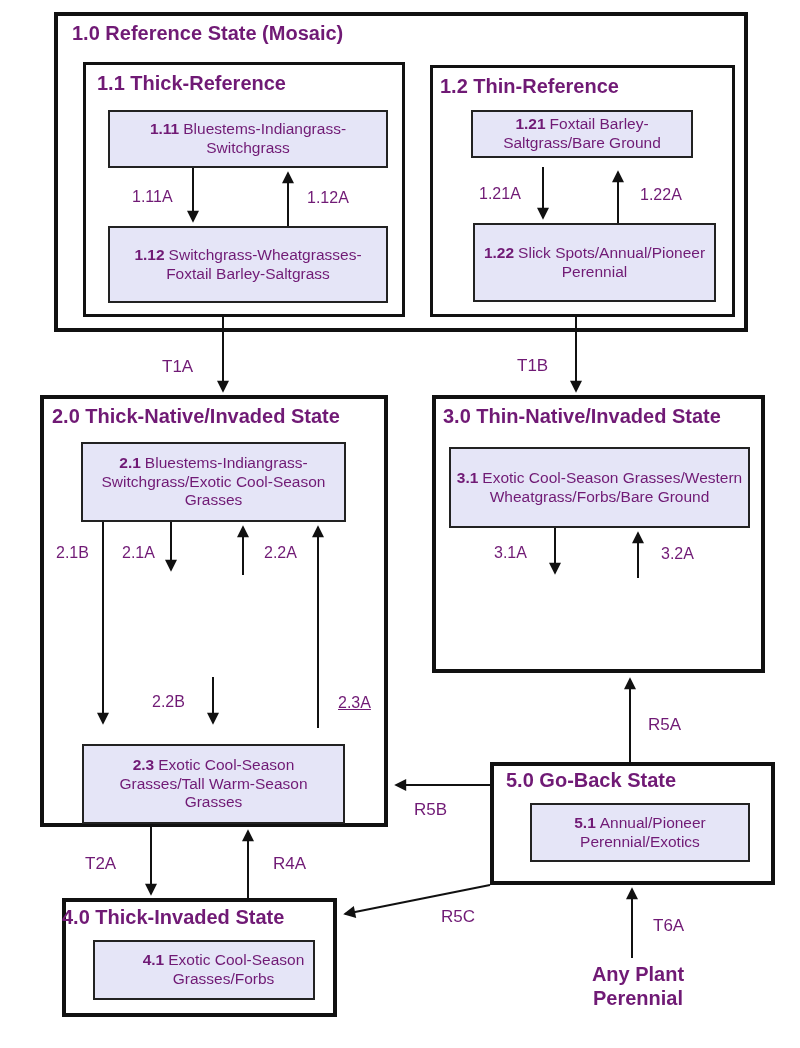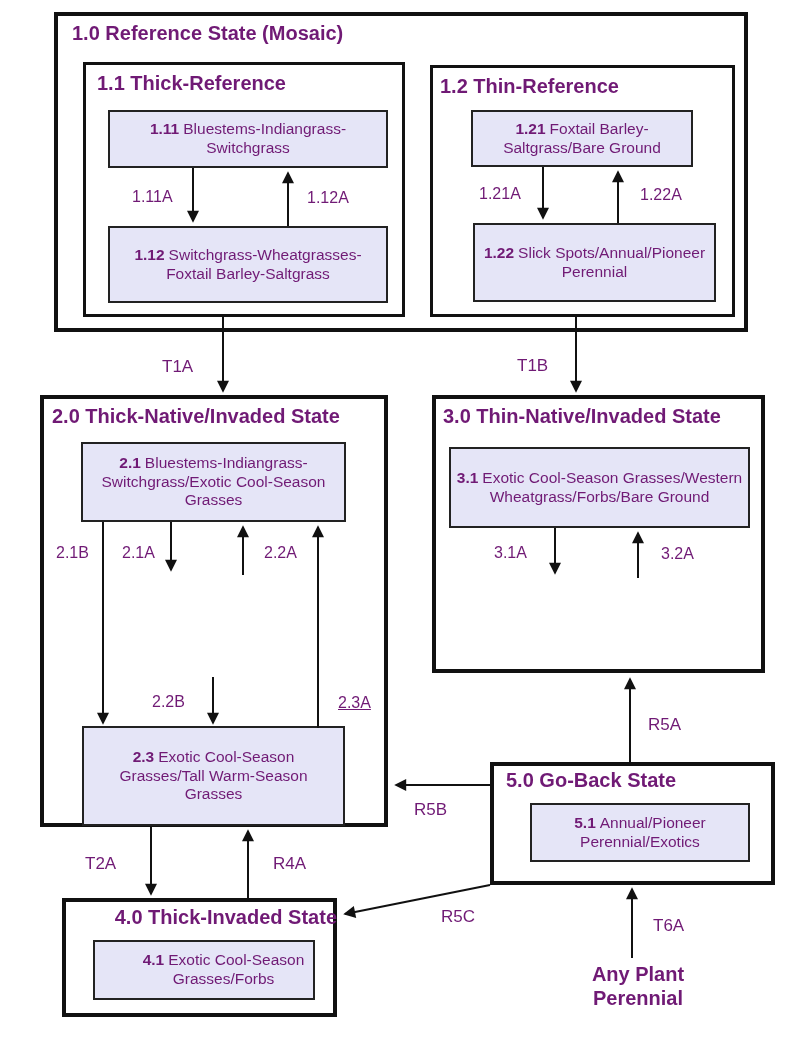--- a/index.html
+++ b/index.html
@@ -17,21 +17,21 @@
   .state{border:4px solid var(--line);}
   .substate{border:3px solid var(--line);}
   .community{
     border:2px solid var(--community-border);
     background:var(--community-fill);
     display:flex;align-items:center;justify-content:center;
     text-align:center;font-size:15.5px;line-height:1.22;padding:2px 5px;
   }
   .cid{font-weight:bold;margin-right:4px;}
   .title{position:absolute;font-weight:bold;font-size:20px;white-space:nowrap;}
-  .title.centered{text-align:right;}
+  .title.centered{text-align:left;}
   .plabel{position:absolute;font-size:16px;white-space:nowrap;}
   .tlabel{position:absolute;font-size:17px;white-space:nowrap;}
   .apc{position:absolute;font-weight:bold;font-size:20px;text-align:center;line-height:1.2;}
   svg.arrows{position:absolute;left:0;top:0;pointer-events:none;}
   svg.arrows line{stroke:var(--line);stroke-width:2;}
 </style>
 </head>
 <body>
 
 <div class="canvas">
@@ -51,30 +51,30 @@
   <div class="title" style="left:443px;top:405px;">3.0 Thin-Native/Invaded State</div>
   <div class="title centered" style="left:62px;top:906px;width:275px;">4.0 Thick-Invaded State</div>
   <div class="title" style="left:506px;top:769px;">5.0 Go-Back State</div>
 
   <div class="box community" style="left:108px;top:110px;width:280px;height:58px;">
     <div><span class="cid">1.11</span><span>Bluestems-Indiangrass-Switchgrass</span></div>
   </div>
   <div class="box community" style="left:108px;top:226px;width:280px;height:77px;">
     <div><span class="cid">1.12</span><span>Switchgrass-Wheatgrasses-Foxtail Barley-Saltgrass</span></div>
   </div>
-  <div class="box community" style="left:471px;top:110px;width:222px;height:57px;">
+  <div class="box community" style="left:471px;top:110px;width:222px;height:48px;">
     <div><span class="cid">1.21</span><span>Foxtail Barley-Saltgrass/Bare Ground</span></div>
   </div>
   <div class="box community" style="left:473px;top:223px;width:243px;height:79px;">
     <div><span class="cid">1.22</span><span>Slick Spots/Annual/Pioneer Perennial</span></div>
   </div>
   <div class="box community" style="left:81px;top:442px;width:265px;height:80px;">
     <div><span class="cid">2.1</span><span>Bluestems-Indiangrass-Switchgrass/Exotic Cool-Season Grasses</span></div>
   </div>
-  <div class="box community" style="left:82px;top:726px;width:263px;height:100px;">
+  <div class="box community" style="left:82px;top:744px;width:263px;height:80px;">
     <div><span class="cid">2.3</span><span>Exotic Cool-Season Grasses/Tall Warm-Season Grasses</span></div>
   </div>
   <div class="box community" style="left:449px;top:447px;width:301px;height:81px;">
     <div><span class="cid">3.1</span><span>Exotic Cool-Season Grasses/Western Wheatgrass/Forbs/Bare Ground</span></div>
   </div>
   <div class="box community" style="left:93px;top:940px;width:222px;height:60px;padding-left:44px;">
     <div><span class="cid">4.1</span><span>Exotic Cool-Season Grasses/Forbs</span></div>
   </div>
   <div class="box community" style="left:530px;top:803px;width:220px;height:59px;">
     <div><span class="cid">5.1</span><span>Annual/Pioneer Perennial/Exotics</span></div>

